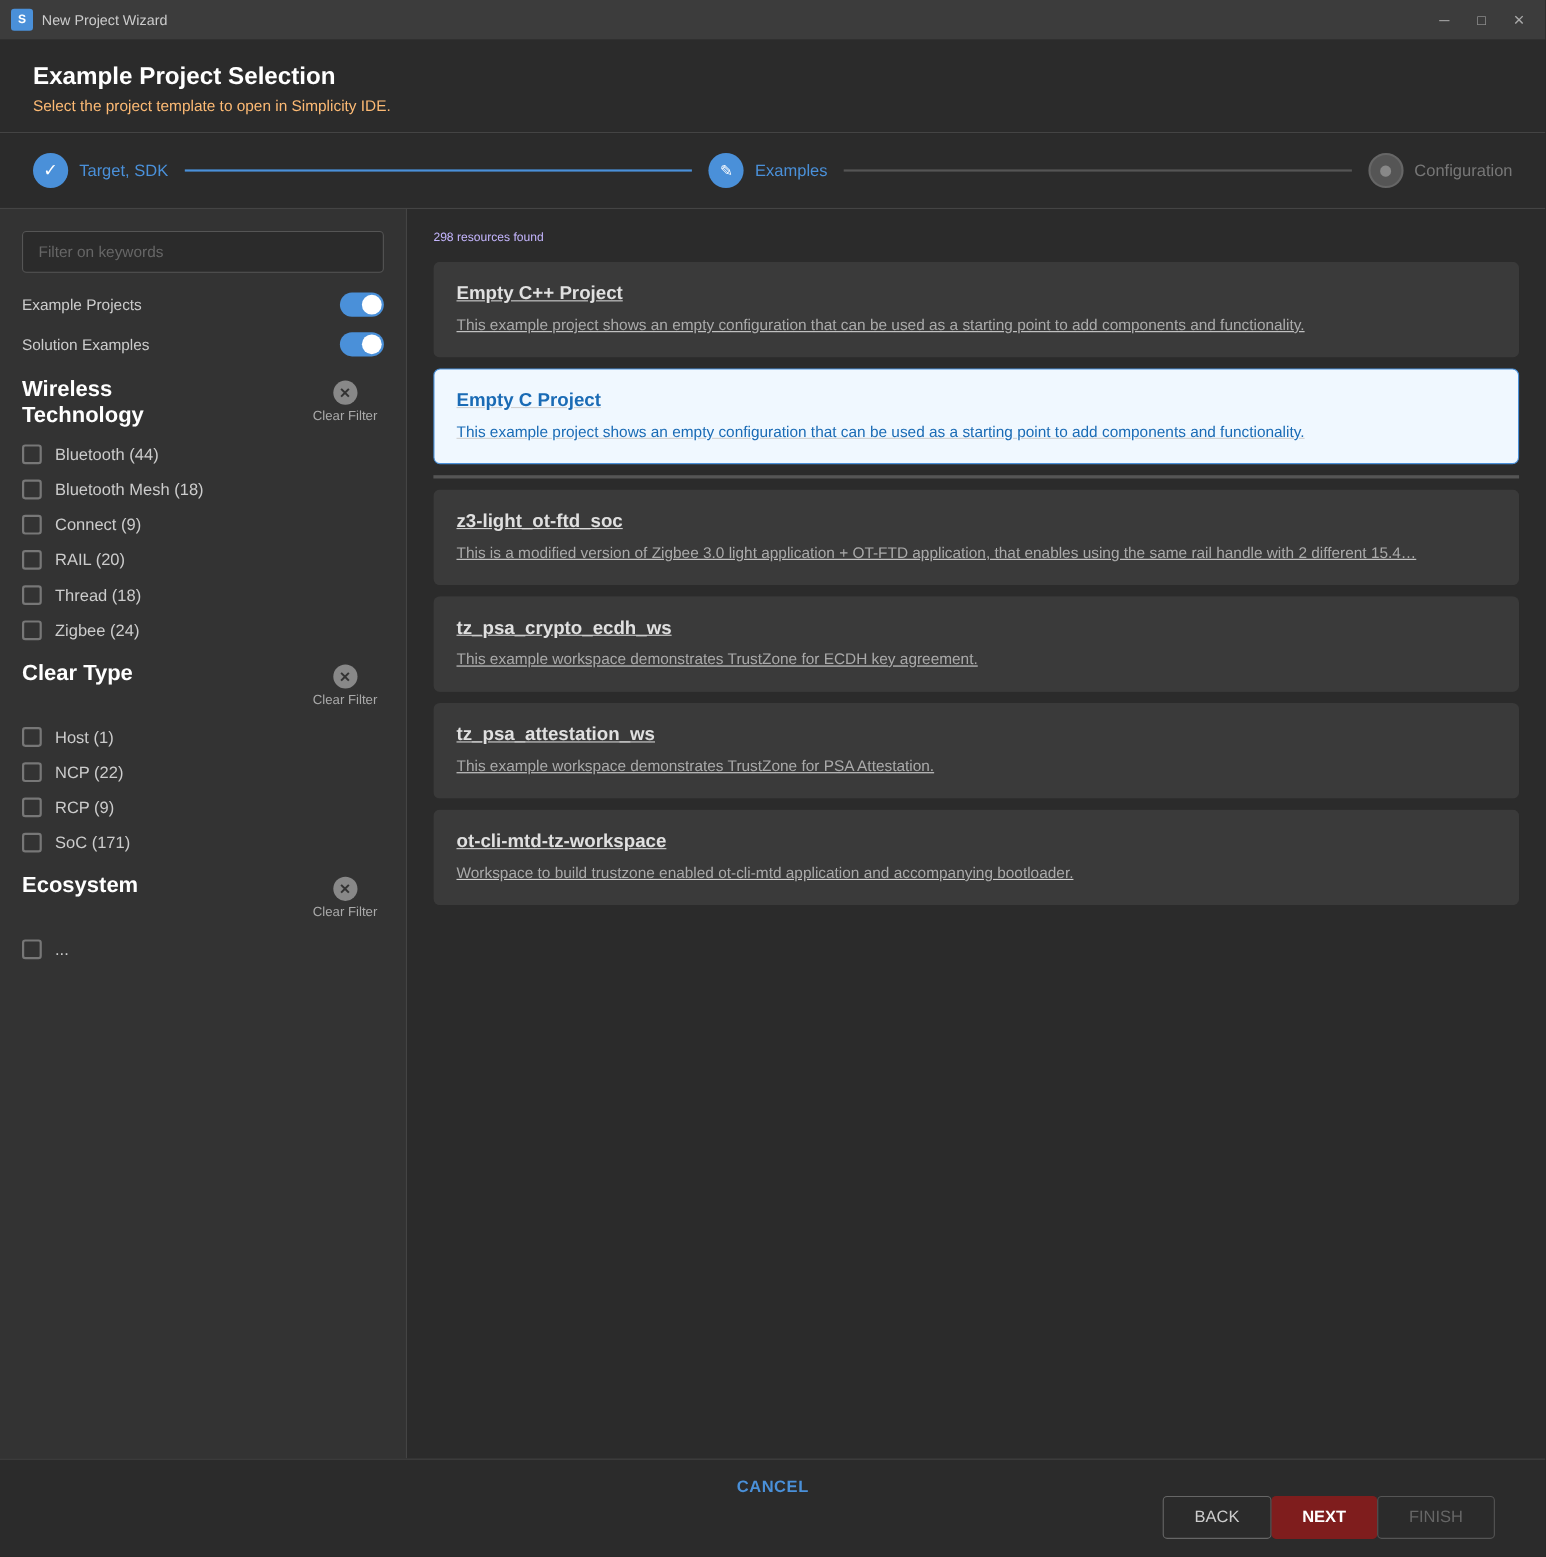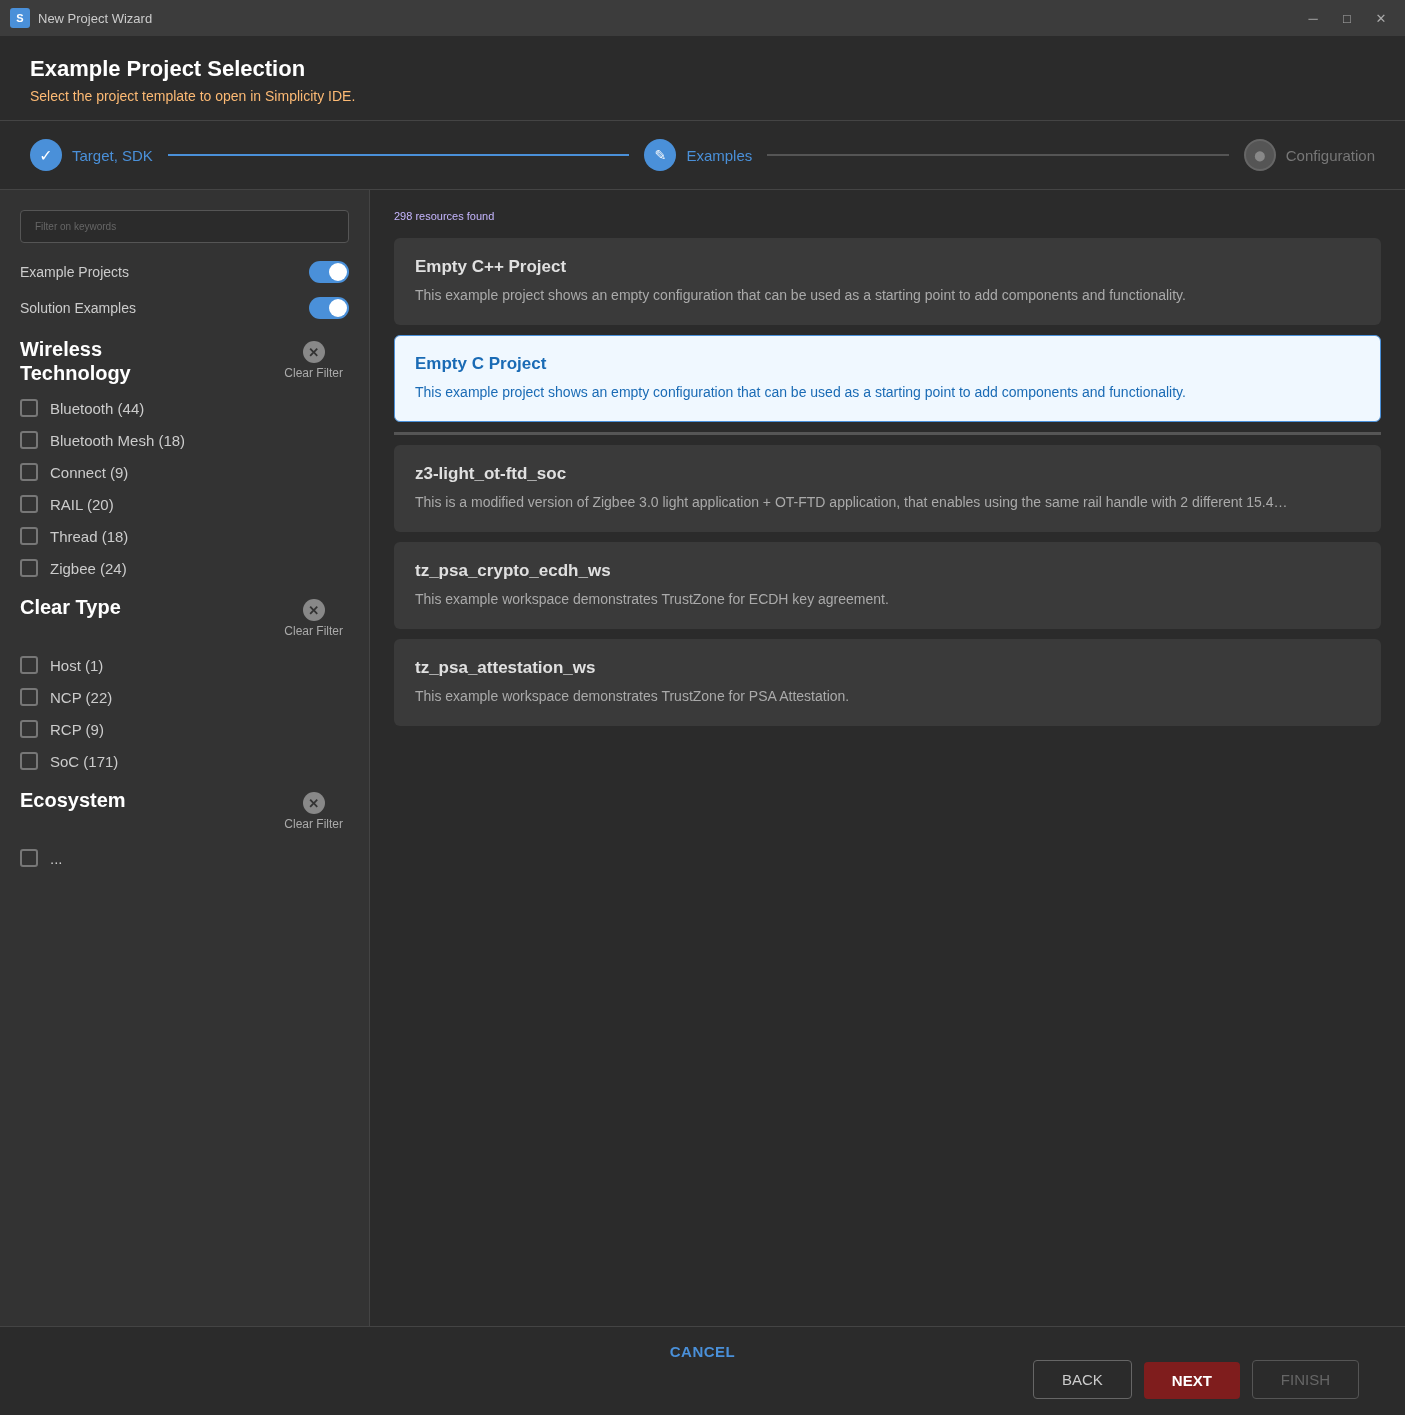--- a/index.html
+++ b/index.html
@@ -144,21 +144,21 @@
       border-right: 1px solid #444;
     }
 
     .filter-input {
       width: 100%;
       padding: 10px 14px;
       background: #2b2b2b;
       border: 1px solid #555;
       border-radius: 4px;
       color: #aaa;
-      font-size: 10px;
+      font-size: 14px;
       margin-bottom: 18px;
       outline: none;
     }
     .filter-input::placeholder { color: #666; }
 
     .toggle-row {
       display: flex;
       align-items: center;
       justify-content: space-between;
       margin-bottom: 14px;
@@ -260,20 +260,21 @@
       margin-bottom: 16px;
     }
 
     .project-card {
       background: #3a3a3a;
       border-radius: 6px;
       padding: 18px 20px;
       margin-bottom: 10px;
       cursor: pointer;
       border: 1px solid transparent;
+      text-decoration: underline;
     }
     .project-card.selected {
       background: #f0f8ff;
       border-color: #4a90d9;
     }
     .project-card.selected .card-title {
       color: #1a6bb5;
     }
     .project-card.selected .card-desc {
       color: #1a6bb5;
@@ -312,22 +313,20 @@
       font-size: 15px;
       font-weight: bold;
       cursor: pointer;
       background: none;
       border: none;
       letter-spacing: 0.5px;
     }
     .footer-right {
       margin-left: auto;
       display: flex;
-      gap: 12px;
-      align-items: flex-end;
     }
     .btn-back {
       padding: 10px 28px;
       background: transparent;
       border: 1px solid #666;
       border-radius: 4px;
       color: #ccc;
       font-size: 15px;
       cursor: pointer;
     }
@@ -509,20 +508,24 @@
     <div class="project-card">
       <div class="card-title">tz_psa_crypto_ecdh_ws</div>
       <div class="card-desc">This example workspace demonstrates TrustZone for ECDH key agreement.</div>
     </div>
 
     <div class="project-card">
       <div class="card-title">tz_psa_attestation_ws</div>
       <div class="card-desc">This example workspace demonstrates TrustZone for PSA Attestation.</div>
     </div>
 
+    <div class="project-card">
+      <div class="card-title">ot-cli-mtd-tz-workspace</div>
+      <div class="card-desc">Workspace to build trustzone enabled ot-cli-mtd application and accompanying bootloader.</div>
+    </div>
   </div>
 </div>
 
 <div class="footer">
   <button class="footer-cancel">CANCEL</button>
   <div class="footer-right">
     <button class="btn-back">BACK</button>
     <button class="btn-next">NEXT</button>
     <button class="btn-finish">FINISH</button>
   </div>

